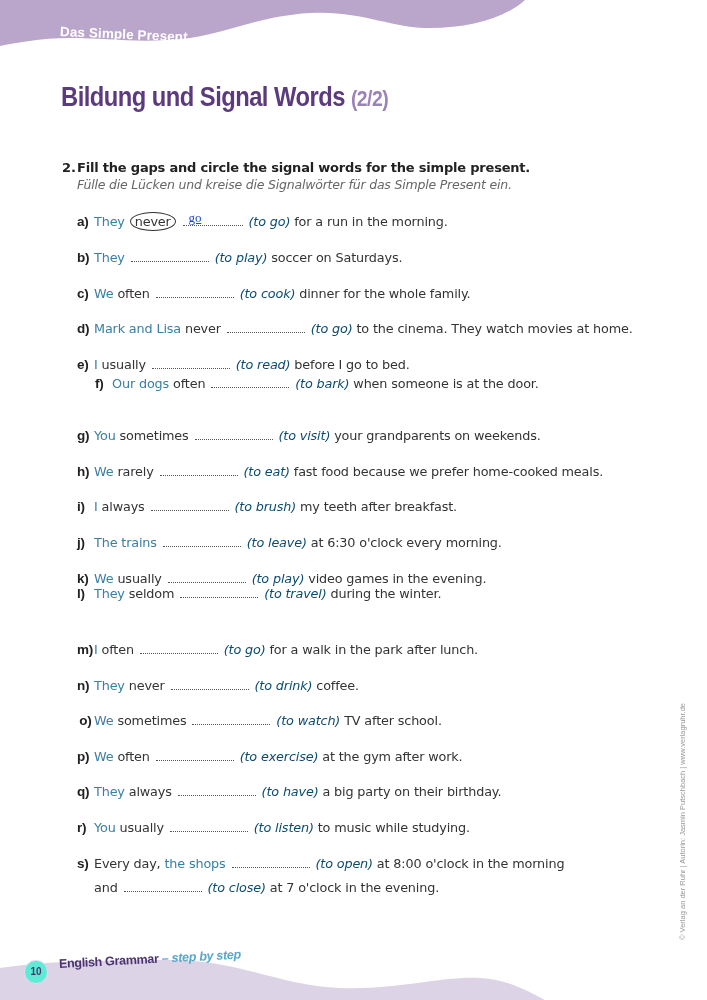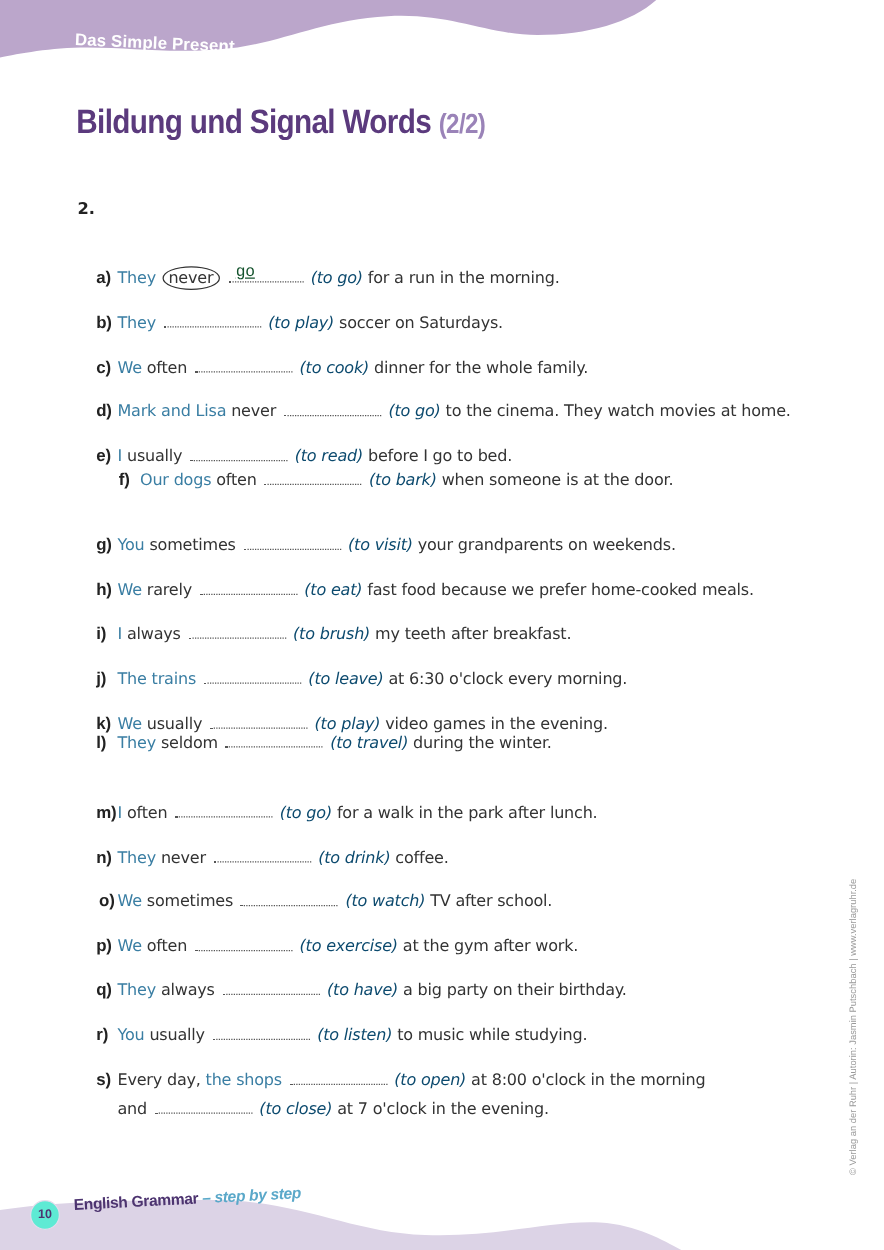--- a/index.html
+++ b/index.html
@@ -45,21 +45,21 @@
   .item .subj { color: #3a7ea3; }
   .item .hint { font-style: italic; color: #0c4a6e; }
   .gap {
     display: inline-block; width: 78px; height: 12px;
     border-bottom: 1px dotted #555; vertical-align: baseline; margin: 0 2px;
     position: relative;
   }
   .gap.filled { width: 60px; }
   .answer {
     position: absolute; left: 6px; bottom: -3px;
-    font-size: 13px; color: #14532d; font-family: Liberation Mono, monospace; text-decoration: underline;
+    font-size: 13px; color: #1d4ed8; font-family: Liberation Serif, serif; text-decoration: underline;
   }
   .circled {
     display: inline-block; border: 1.2px solid #333; border-radius: 50%;
     padding: 0 4px; line-height: 17px; margin: 0 1px;
   }
   .footer-wave { position: absolute; left: 0; bottom: 0; width: 707px; height: 60px; }
   .page-number {
     position: absolute; left: 24px; top: 960px; width: 22px; height: 22px;
     border-radius: 50%; background: #5eead4; border: 1px solid #e3dcec;
     font-size: 10px; font-weight: bold; color: #4d3470;
@@ -85,21 +85,23 @@
 <svg class="header-wave" viewBox="0 0 707 60" preserveAspectRatio="none">
   <path d="M0,0 L525,0 C505,18 470,28 430,28 C390,28 360,10 310,13 C260,16 230,32 190,38 C140,44 110,38 70,38 C40,38 15,43 0,46 Z" fill="#bba6cb"></path>
 </svg>
 <div class="section-label">Das Simple Present</div>
 
 <h1 class="page-title"><span>Bildung und Signal Words</span> <span class="part">(2/2)</span></h1>
 
 <div class="task">
   <div class="task-head">
     <span class="task-num">2.</span>
+    <span class="task-en">Fill the gaps and circle the signal words for the simple present.</span>
   </div>
+  <div class="task-de">Fülle die Lücken und kreise die Signalwörter für das Simple Present ein.</div>
 </div>
 
 <div class="items" id="items">
     <div class="item" style="top: 0px;"><span class="lbl">a)</span><span class="subj">They</span> <span class="circled">never</span> <span class="gap filled"><span class="answer">go</span></span> <span class="hint">(to go)</span> <span>for a run in the morning.</span></div>
     <div class="item" style="top: 36px;"><span class="lbl">b)</span><span class="subj">They</span> <span class="gap"></span> <span class="hint">(to play)</span> <span>soccer on Saturdays.</span></div>
     <div class="item" style="top: 72px;"><span class="lbl">c)</span><span class="subj">We</span> <span>often</span> <span class="gap"></span> <span class="hint">(to cook)</span> <span>dinner for the whole family.</span></div>
     <div class="item" style="top: 107px;"><span class="lbl">d)</span><span class="subj">Mark and Lisa</span> <span>never</span> <span class="gap"></span> <span class="hint">(to go)</span> <span>to the cinema. They watch movies at home.</span></div>
     <div class="item" style="top: 143px;"><span class="lbl">e)</span><span class="subj">I</span> <span>usually</span> <span class="gap"></span> <span class="hint">(to read)</span> <span>before I go to bed.</span></div>
     <div class="item" style="top: 162px; margin-left: 18px;"><span class="lbl">f)</span><span class="subj">Our dogs</span> <span>often</span> <span class="gap"></span> <span class="hint">(to bark)</span> <span>when someone is at the door.</span></div>
     <div class="item" style="top: 214px;"><span class="lbl">g)</span><span class="subj">You</span> <span>sometimes</span> <span class="gap"></span> <span class="hint">(to visit)</span> <span>your grandparents on weekends.</span></div>

